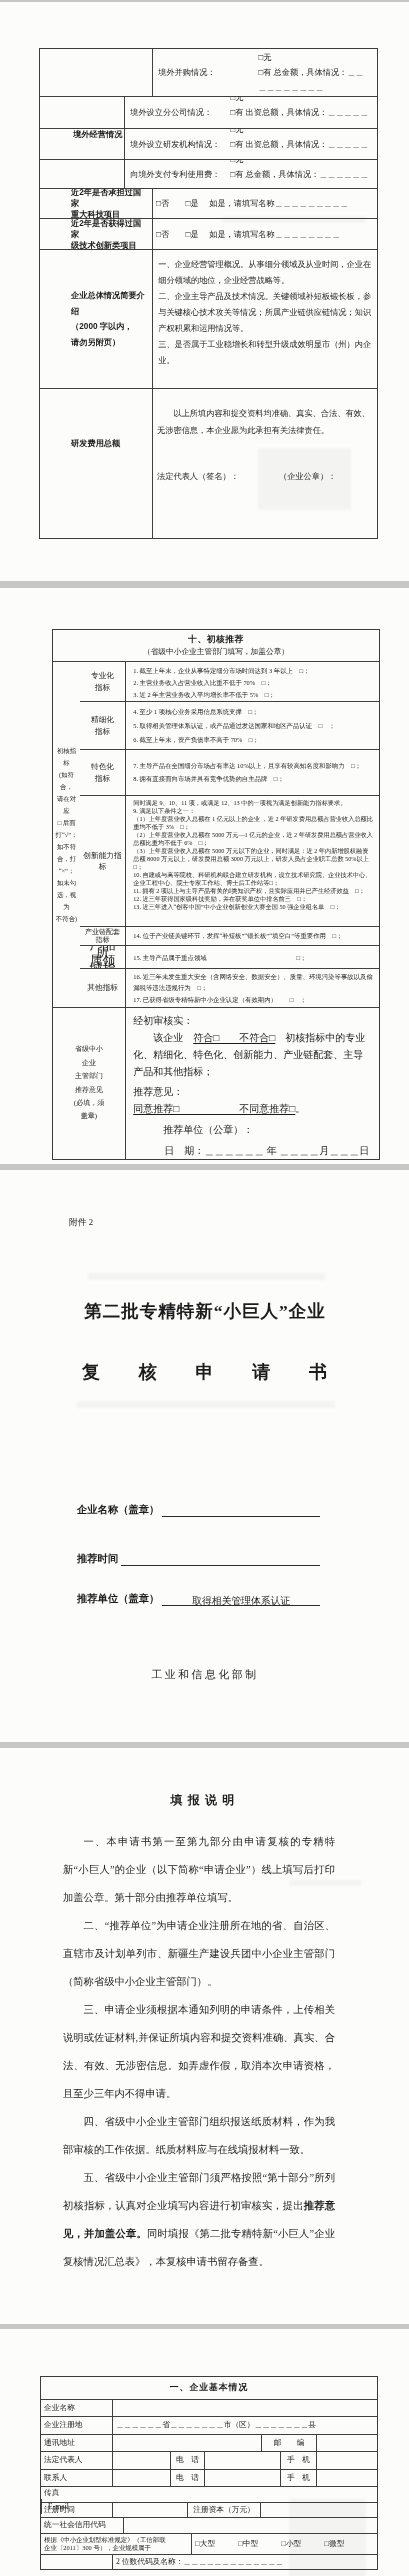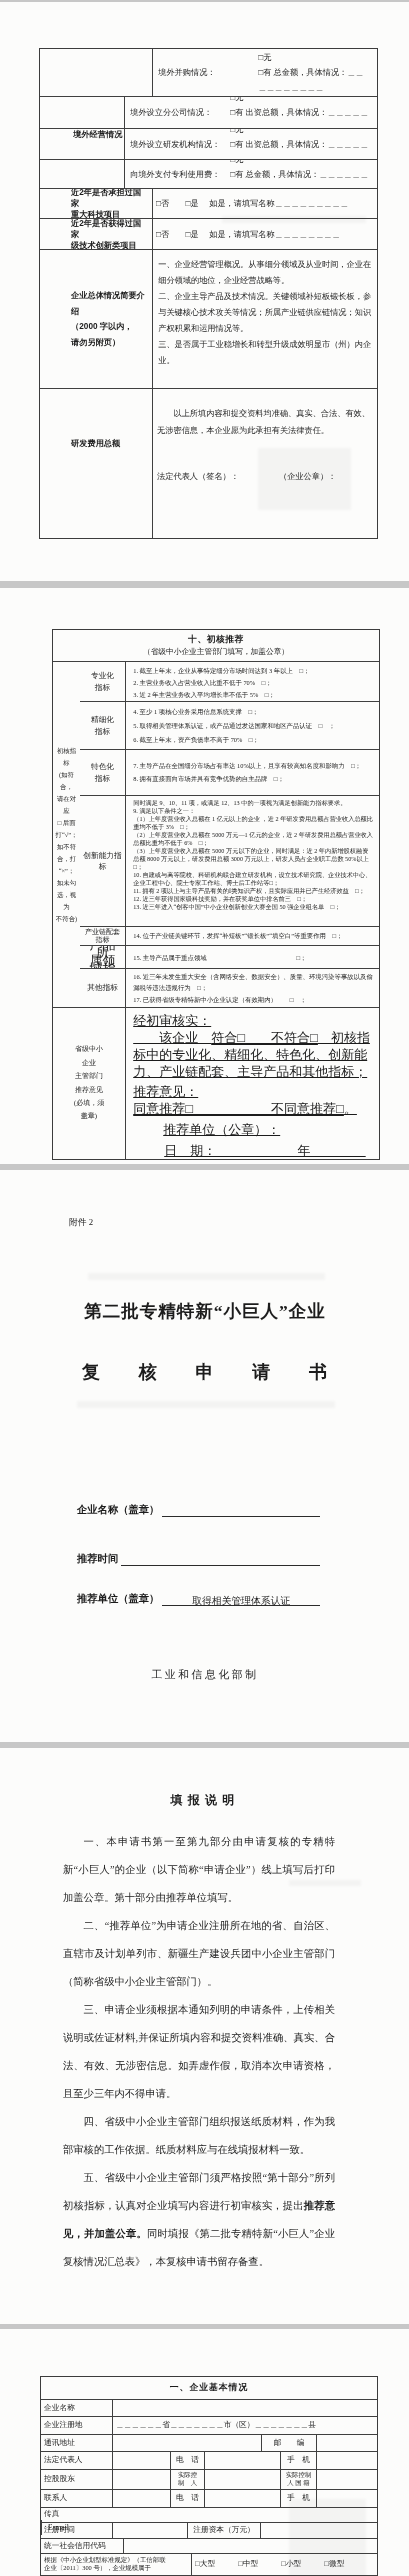--- a/index.html
+++ b/index.html
@@ -30,21 +30,21 @@
   .p1 .optline{line-height:15px;}
   .p1 .ovrow .tc{padding:2.1px 5.2px;}
   .p1-declare p{margin:0;text-indent:2em;line-height:17px;}
 
   
   .p2{font-size:6.7px;}
   .p2 .c1{width:27px;flex:none;font-size:6.4px;line-height:12px;}
   .p2 .c2{width:45px;flex:none;font-size:7.7px;line-height:11.3px;}
   .p2 .c3{flex:1;font-size:6.4px;line-height:9px;}
   .p2 .items{margin:0;padding:1.5px 2.1px 1.5px 4.1px;}
-  .p2-rec{font-size:13px;line-height:15.5px;text-decoration:underline;}
+  .p2-rec{font-size:10px;line-height:15.5px;}
   .p2-rec u{text-underline-offset:2.1px;}
 
   
   .p3field{display:flex;align-items:flex-end;font-size:10.3px;font-weight:bold;}
   .p3field .bl{flex:1;margin-left:3.1px;}
 
   
   .p4text p{margin:0;font-size:10.3px;line-height:28px;text-indent:2em;text-align:justify;}
 
   
@@ -329,30 +329,20 @@
 
     <div class="trow" style="height:17.5px;">
       <div class="tc lab">法定代表人</div>
       <div class="tc" style="width:58px;flex:none;"></div>
       <div class="tc hctr" style="width:34px;flex:none;justify-content:center;">电　话</div>
       <div class="tc" style="flex:1;"></div>
       <div class="tc hctr" style="width:36px;flex:none;justify-content:center;">手　机</div>
       <div class="tc" style="width:61px;flex:none;"></div>
     </div>
 
-    <div class="trow" style="height:20.6px;">
-      <div class="tc lab">控股股东</div>
-      <div class="tc" style="width:58px;flex:none;"></div>
-      <div class="tc hctr pre mini" style="width:34px;flex:none;justify-content:center;">实际控
-制　人</div>
-      <div class="tc" style="flex:1;"></div>
-      <div class="tc hctr pre mini" style="width:36px;flex:none;justify-content:center;">实际控制
-人 国 籍</div>
-      <div class="tc" style="width:61px;flex:none;"></div>
-    </div>
 
     <div class="trow" style="height:17.5px;">
       <div class="tc lab">联系人</div>
       <div class="tc" style="width:58px;flex:none;"></div>
       <div class="tc hctr" style="width:34px;flex:none;justify-content:center;">电　话</div>
       <div class="tc" style="flex:1;"></div>
       <div class="tc hctr" style="width:36px;flex:none;justify-content:center;">手　机</div>
       <div class="tc" style="width:61px;flex:none;"></div>
     </div>
 

